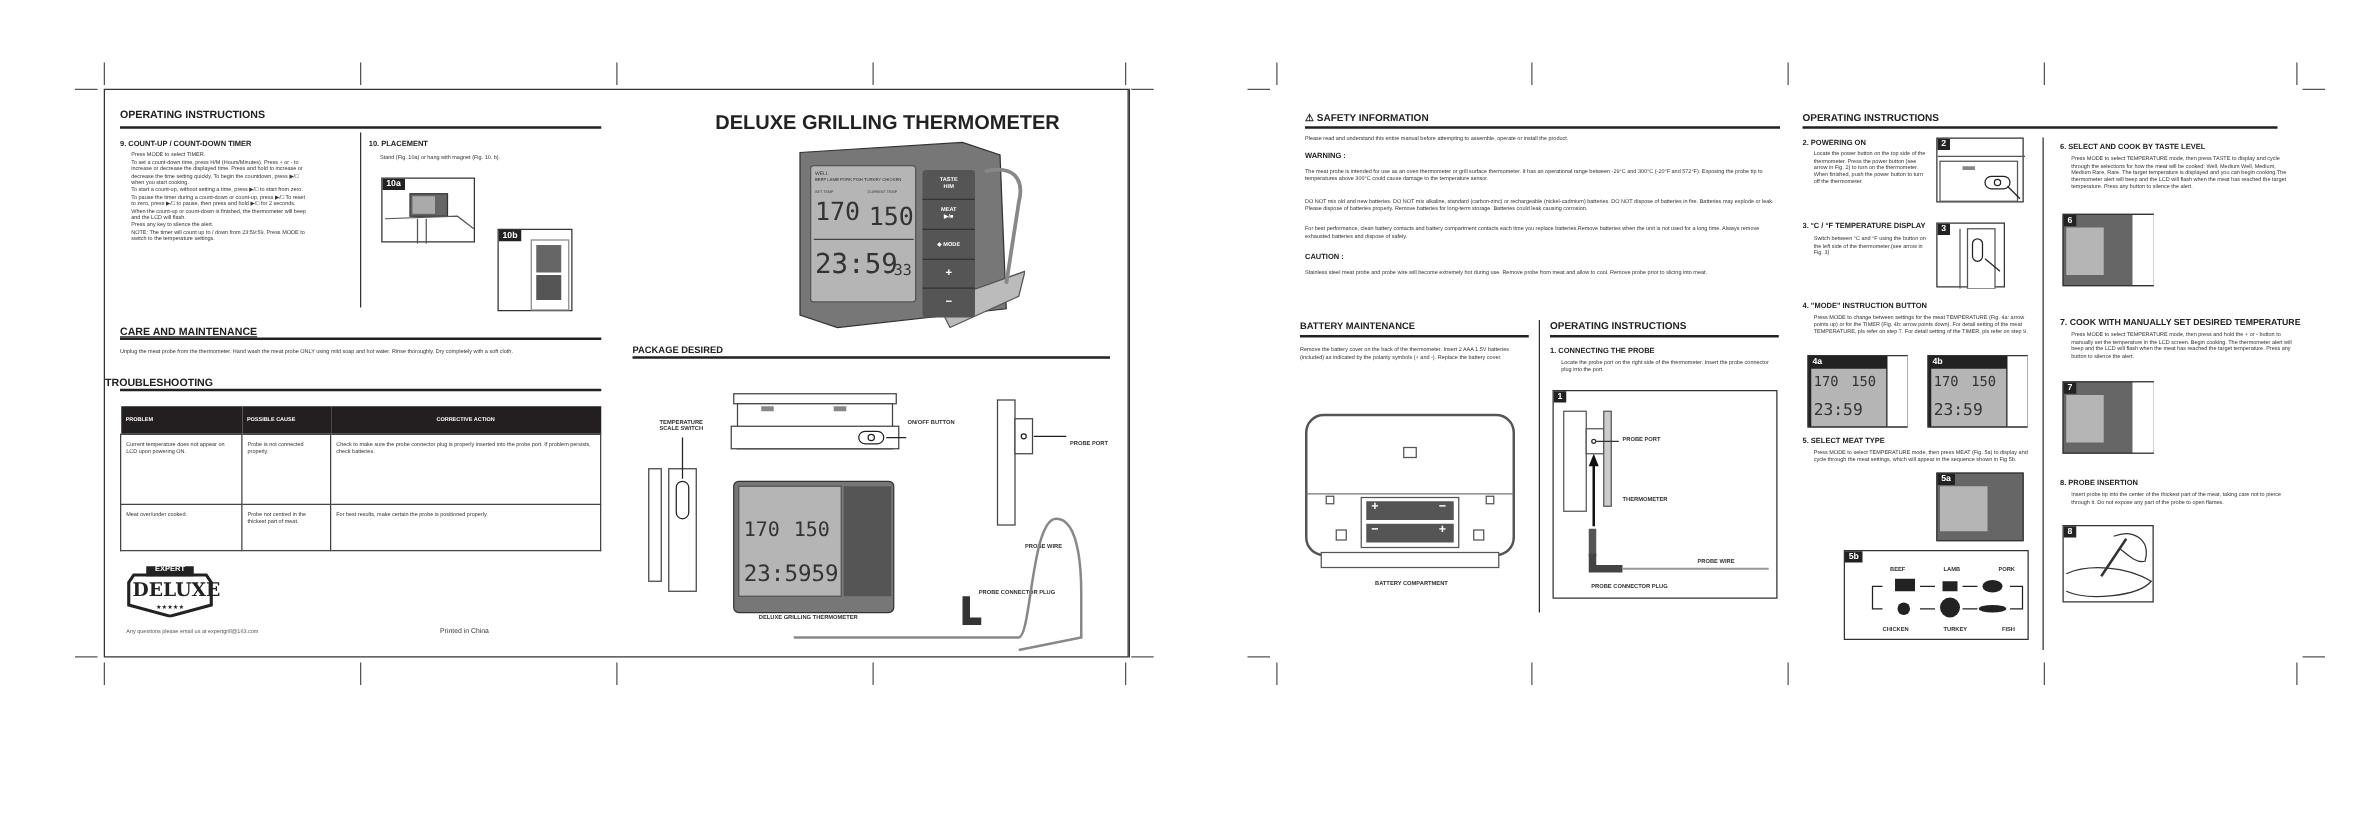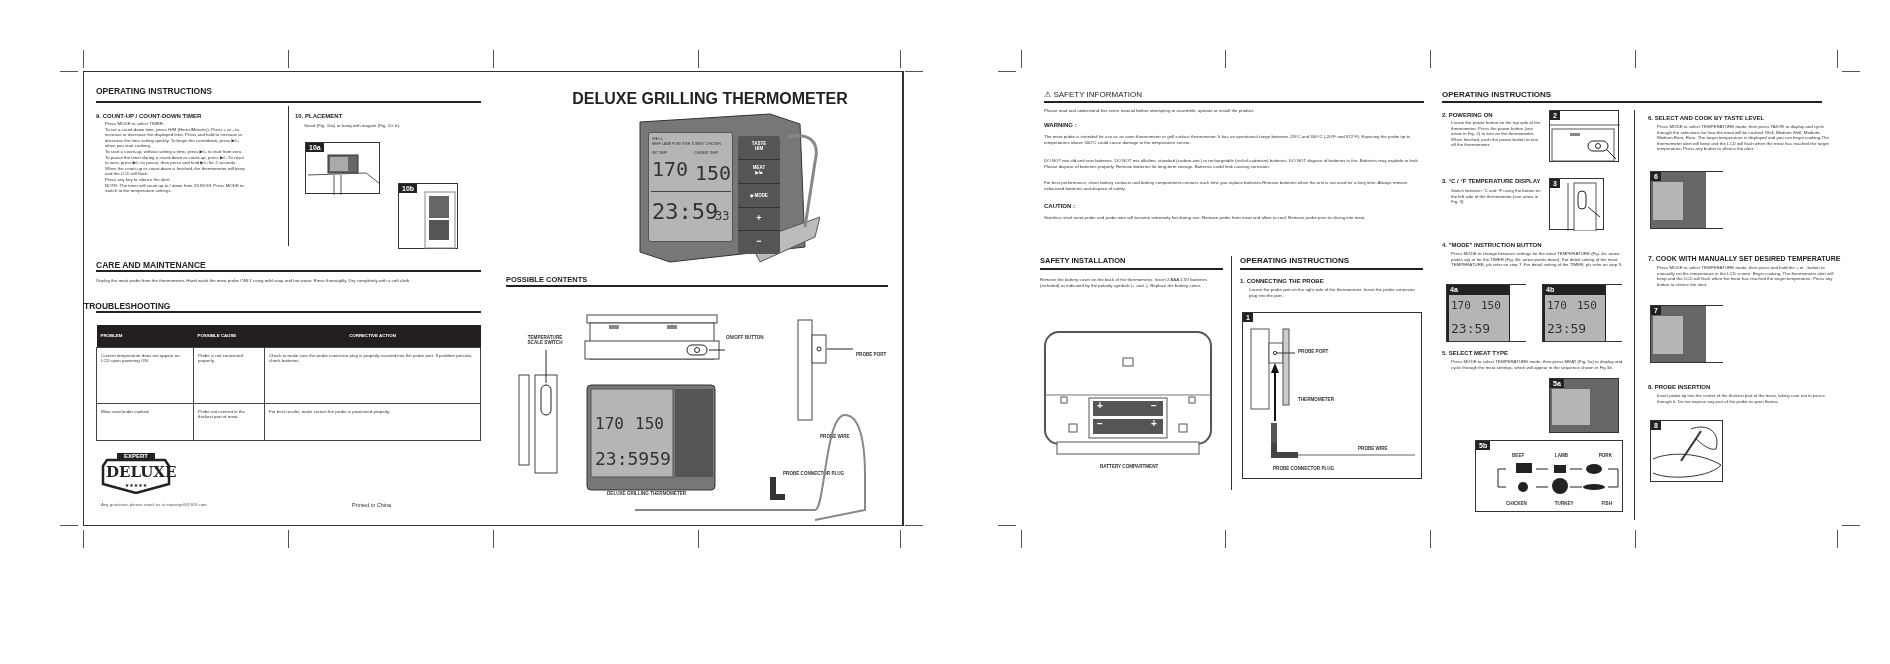--- a/index.html
+++ b/index.html
@@ -99,21 +99,21 @@
 </div>
 <div class="fig" style="left:398px;top:183px;width:60px;height:66px;">
   <span class="fig-tag">10b</span>
   <svg width="60" height="66">
     <rect x="26" y="8" width="30" height="56" fill="none" stroke="#888"></rect>
     <rect x="30" y="12" width="20" height="22" fill="#666"></rect>
     <rect x="30" y="36" width="20" height="20" fill="#555"></rect>
   </svg>
 </div>
 
-<div class="abs h-sec" style="left:96px;top:260px;">CARE AND MAINTENANCE</div>
+<div class="abs h-sec" style="left:96px;top:260px;text-decoration:underline;">CARE AND MAINTENANCE</div>
 <div class="rule" style="left:96px;top:270px;width:385px;"></div>
 <div class="abs txt" style="left:96px;top:278px;width:385px;">Unplug the meat probe from the thermometer. Hand wash the meat probe ONLY using mild soap and hot water. Rinse thoroughly. Dry completely with a soft cloth.</div>
 
 <div class="abs h-sec" style="left:84px;top:301px;">TROUBLESHOOTING</div>
 <div class="rule" style="left:96px;top:311px;width:385px;"></div>
 
 <table class="ts" style="left:96px;top:325px;width:385px;">
   <thead>
     <tr>
       <th style="width:97px;">PROBLEM</th>
@@ -168,21 +168,21 @@
   </div>
   <div class="btn-col" style="left:118px;top:24px;width:42px;height:118px;">
     <div class="btn" style="top:0;height:24px;padding-top:5px;"><span>TASTE</span><br><span>H/M</span></div>
     <div class="btn" style="top:24px;height:24px;padding-top:5px;"><span>MEAT</span><br><span>▶/■</span></div>
     <div class="btn" style="top:48px;height:24px;padding-top:9px;">◆ MODE</div>
     <div class="btn" style="top:72px;height:23px;padding-top:5px;font-size:9px;">+</div>
     <div class="btn" style="top:95px;height:23px;padding-top:5px;font-size:9px;border-bottom:none;">−</div>
   </div>
 </div>
 
-<div class="abs" style="left:506px;top:275px;font-weight:bold;font-size:7.5px;color:#222;">POSSIBLE CONTENTS</div>
+<div class="abs" style="left:506px;top:275px;font-weight:bold;font-size:7.5px;color:#222;">PACKAGE DESIRED</div>
 <div class="rule" style="left:506px;top:285px;width:382px;"></div>
 
 <div class="abs lbl" style="left:520px;top:335px;width:50px;text-align:center;white-space:pre-line;">TEMPERATURE
 SCALE SWITCH</div>
 <div class="abs lbl" style="left:726px;top:335px;">ON/OFF BUTTON</div>
 <div class="abs lbl" style="left:856px;top:352px;">PROBE PORT</div>
 <div class="abs lbl" style="left:820px;top:434px;">PROBE WIRE</div>
 <div class="abs lbl" style="left:783px;top:471px;">PROBE CONNECTOR PLUG</div>
 <div class="abs lbl" style="left:607px;top:491px;">DELUXE GRILLING THERMOMETER</div>
 
@@ -213,34 +213,34 @@
   <rect x="297" y="30" width="14" height="28" fill="#fff" stroke="#444"></rect>
   <circle cx="304" cy="44" r="2" fill="none" stroke="#222"></circle>
   <line x1="312" y1="44" x2="338" y2="44" stroke="#222"></line>
 
   <path d="M120 205 L300 205 C310 205, 310 110, 330 110 C350 110, 350 160, 350 170 L350 205 L300 215" stroke="#888" stroke-width="2" fill="none"></path>
   <path d="M258 172 L258 192 L270 192" stroke="#333" stroke-width="6" fill="none"></path>
 </svg>
 
 <div class="divline" style="left:903px;top:71px;height:455px;"></div>
 
-<div class="abs" style="left:1044px;top:90px;font-weight:normal;font-size:8px;color:#222;">
+<div class="abs" style="left:1044px;top:90px;font-weight:bold;font-size:8px;color:#222;">
   <span>⚠</span>
   <span>SAFETY INFORMATION</span>
 </div>
 <div class="rule" style="left:1044px;top:101px;width:380px;"></div>
 <div class="abs txt" style="left:1044px;top:108px;width:380px;">Please read and understand this entire manual before attempting to assemble, operate or install the product.</div>
 <div class="abs sub" style="left:1044px;top:122px;">WARNING :</div>
 <div class="abs txt" style="left:1044px;top:134px;width:380px;">The meat probe is intended for use as an oven thermometer or grill surface thermometer. It has an operational range between -29°C and 300°C (-20°F and 572°F). Exposing the probe tip to temperatures above 300°C could cause damage to the temperature sensor.</div>
 <div class="abs txt" style="left:1044px;top:158px;width:380px;">DO NOT mix old and new batteries. DO NOT mix alkaline, standard (carbon-zinc) or rechargeable (nickel-cadmium) batteries. DO NOT dispose of batteries in fire. Batteries may explode or leak. Please dispose of batteries properly. Remove batteries for long-term storage. Batteries could leak causing corrosion.</div>
 <div class="abs txt" style="left:1044px;top:180px;width:380px;">For best performance, clean battery contacts and battery compartment contacts each time you replace batteries.Remove batteries when the unit is not used for a long time. Always remove exhausted batteries and dispose of safely.</div>
 <div class="abs sub" style="left:1044px;top:203px;">CAUTION :</div>
 <div class="abs txt" style="left:1044px;top:215px;width:380px;">Stainless steel meat probe and probe wire will become extremely hot during use. Remove probe from meat and allow to cool. Remove probe prior to slicing into meat.</div>
 
-<div class="abs" style="left:1040px;top:256px;font-weight:bold;font-size:7.5px;color:#222;">SAFETY INSTALLATION</div>
+<div class="abs" style="left:1040px;top:256px;font-weight:bold;font-size:7.5px;color:#222;">BATTERY MAINTENANCE</div>
 <div class="rule" style="left:1040px;top:268px;width:183px;"></div>
 <div class="abs txt" style="left:1040px;top:277px;width:185px;">Remove the battery cover on the back of the thermometer. Insert 2 AAA 1.5V batteries (included) as indicated by the polarity symbols (+ and -). Replace the battery cover.</div>
 <div class="abs" style="left:1043px;top:330px;width:170px;height:130px;">
   <svg width="170" height="130">
     <rect x="2" y="2" width="166" height="112" rx="14" fill="#fff" stroke="#555" stroke-width="2"></rect>
     <rect x="14" y="112" width="142" height="12" fill="#fff" stroke="#555"></rect>
     <line x1="2" y1="65" x2="168" y2="65" stroke="#777"></line>
     <rect x="80" y="28" width="10" height="8" fill="none" stroke="#555"></rect>
     <rect x="46" y="68" width="78" height="40" fill="#fff" stroke="#555"></rect>
     <rect x="50" y="71" width="70" height="15" fill="#555"></rect>

